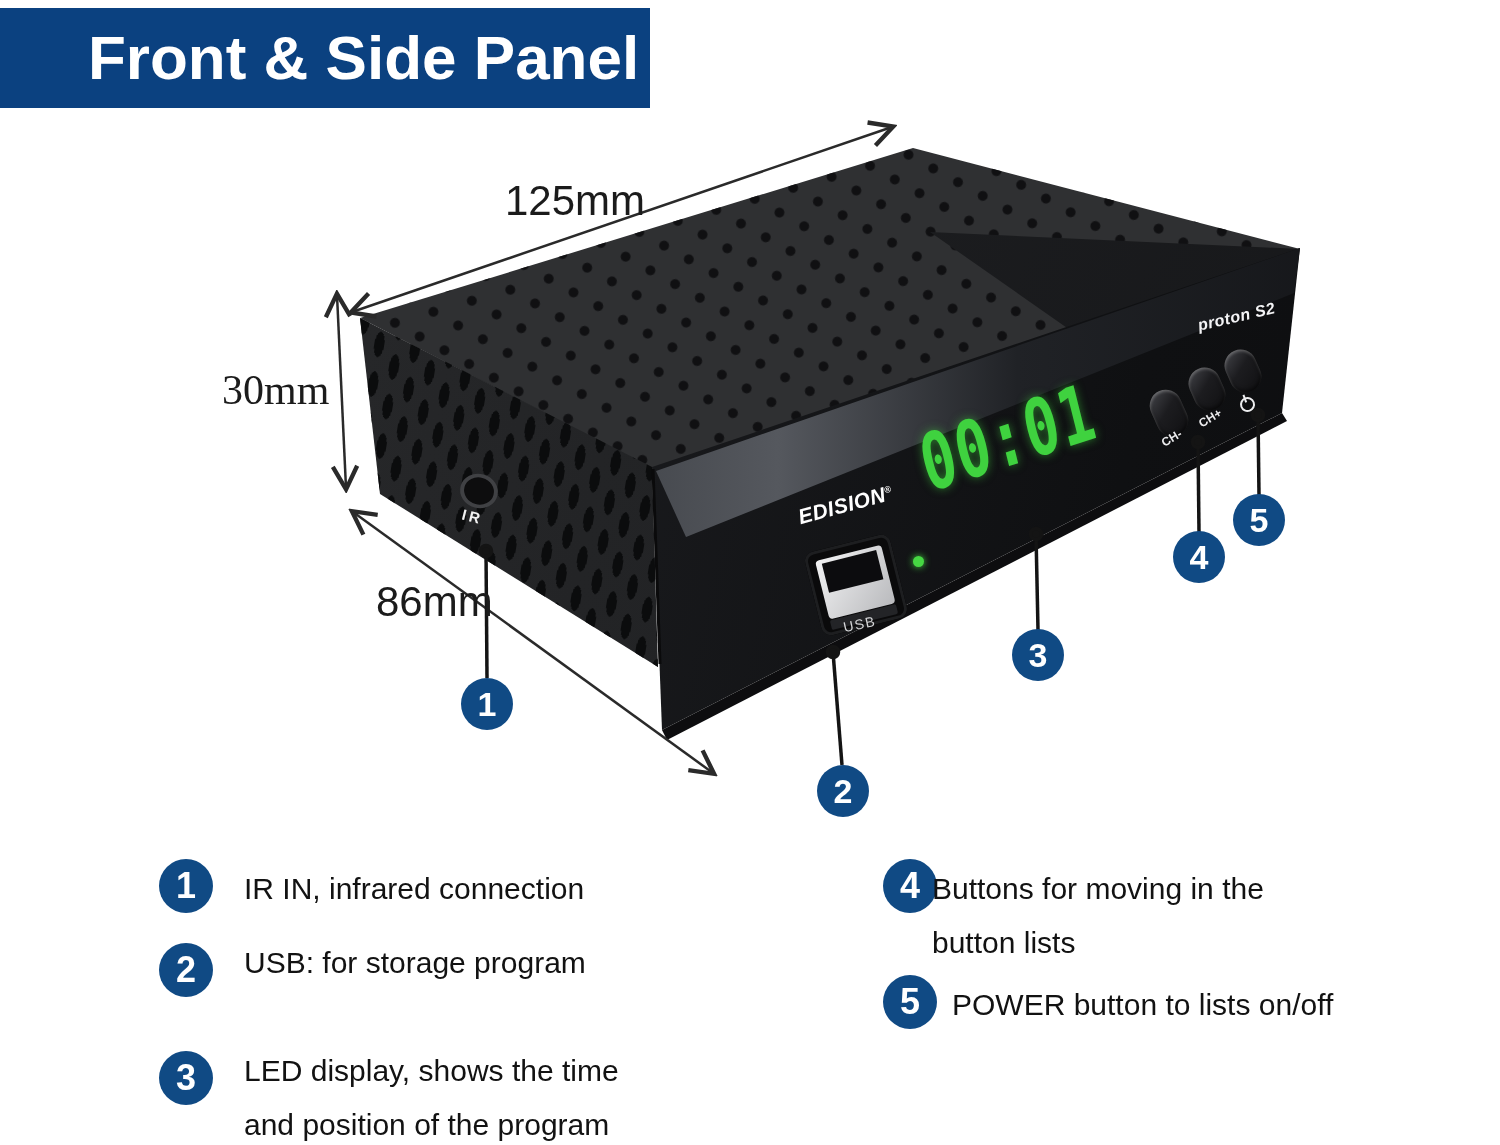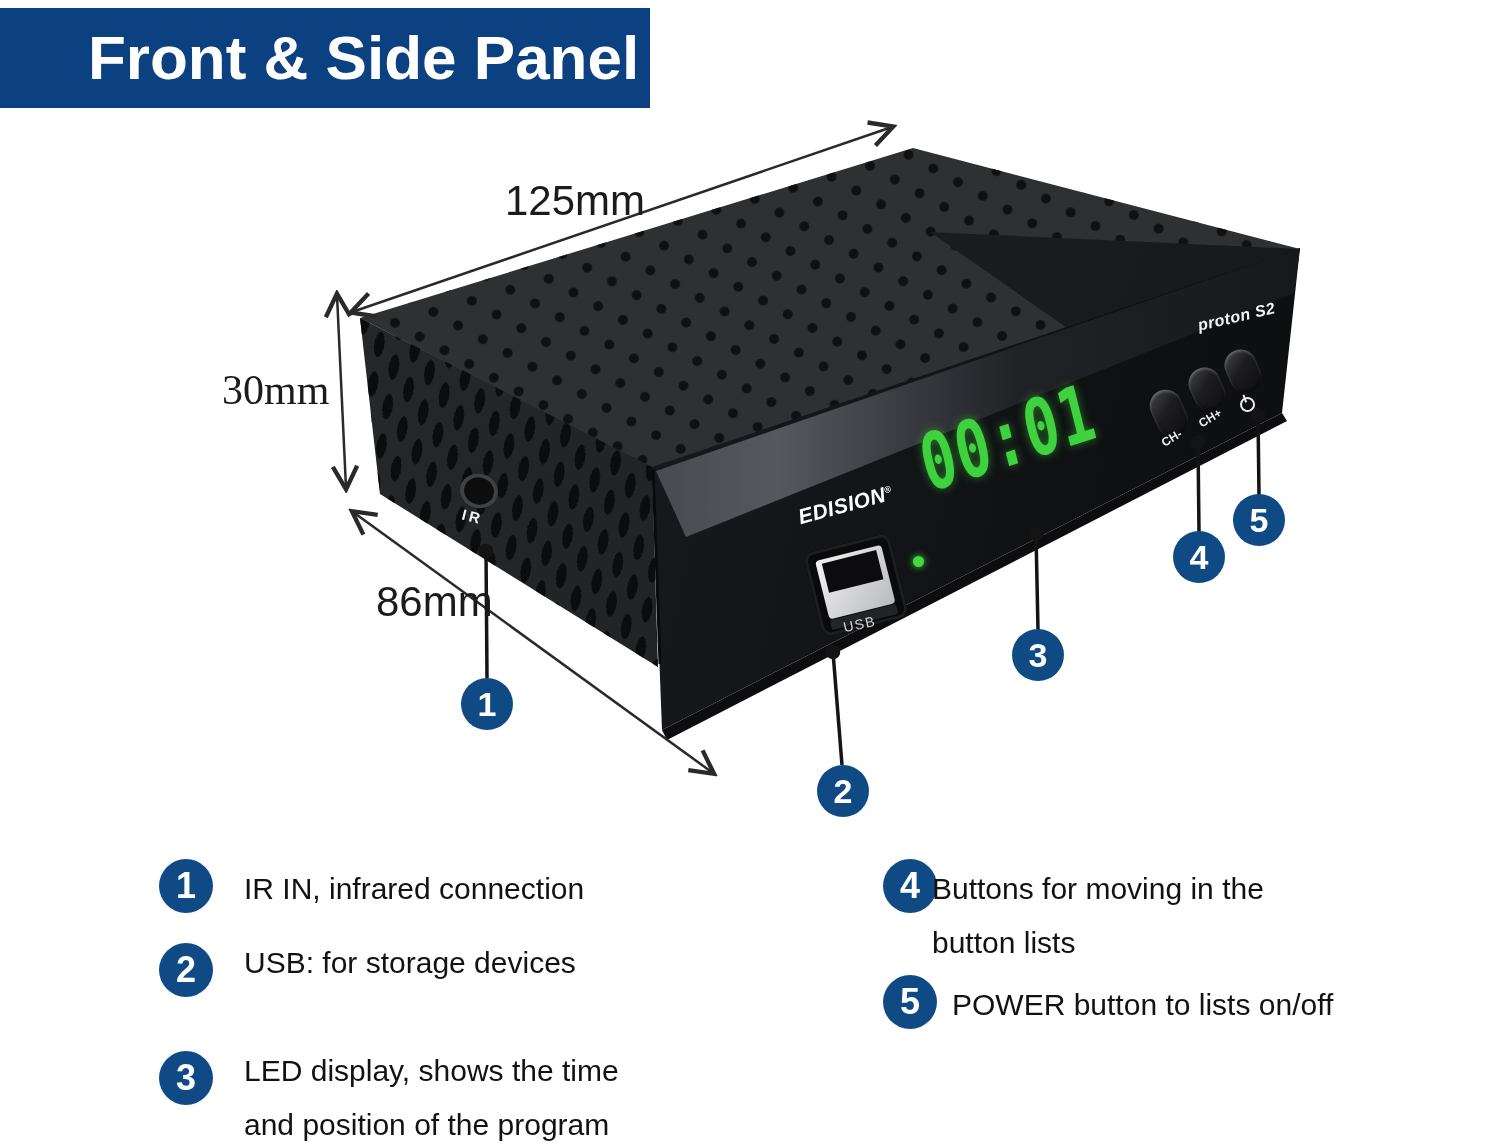--- a/index.html
+++ b/index.html
@@ -190,21 +190,21 @@
   <div class="badge b5">5</div>
 
   <div>
     <div class="legend-circle lc1">1</div>
     <div class="legend-text lt1">
       <div>IR IN, infrared connection</div>
     </div>
 
     <div class="legend-circle lc2">2</div>
     <div class="legend-text lt2">
-      <div>USB: for storage devices</div>
+      <div>USB: for storage program</div>
     </div>
 
     <div class="legend-circle lc3">3</div>
     <div class="legend-text lt3">
       <div>LED display, shows the time</div>
       <div>and position of the program</div>
     </div>
 
     <div class="legend-circle lc4">4</div>
     <div class="legend-text lt4">

